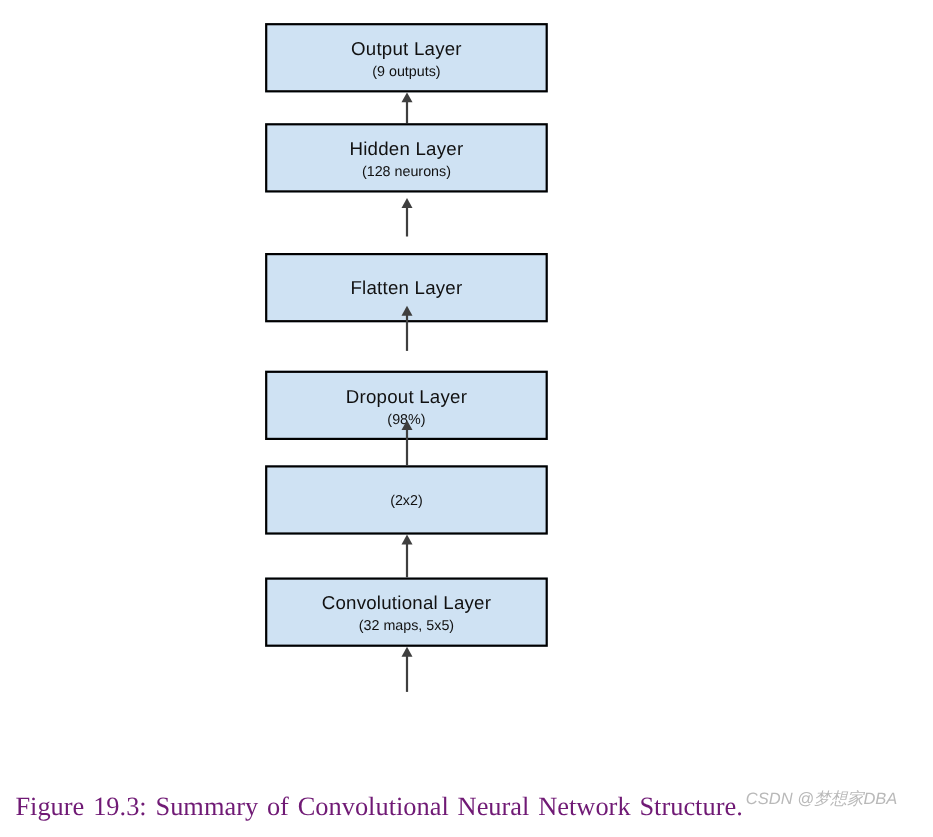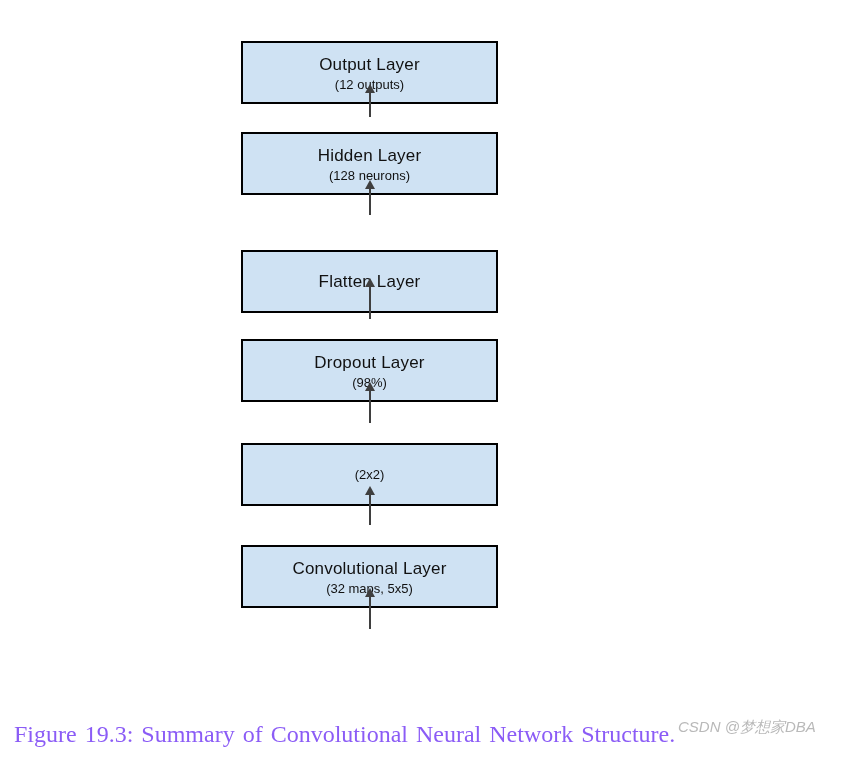--- a/index.html
+++ b/index.html
@@ -27,21 +27,20 @@
     width: 257px;
     height: 63px;
     background: var(--box-fill);
     border: 2px solid var(--box-border);
     display: flex;
     flex-direction: column;
     align-items: center;
     justify-content: center;
     text-align: left;
     color: var(--box-text);
-    margin-top: 20px;
   }
   .layer-title {
     font-size: 17px;
     line-height: 23px;
     letter-spacing: 0.2px;
   }
   .layer-subtitle {
     font-size: 13px;
     line-height: 17px;
   }
@@ -73,21 +72,21 @@
   }
 
   .caption {
     position: absolute;
     left: 14px;
     top: 719px;
     font-family: "Liberation Serif", "DejaVu Serif", serif;
     font-size: 24px;
     line-height: 30px;
     word-spacing: 2px;
-    color: #8b5cf6;
+    color: #701a75;
     white-space: nowrap;
   }
 
   .watermark {
     position: absolute;
     left: 678px;
     top: 717px;
     font-size: 15px;
     line-height: 19px;
     color: var(--watermark);
@@ -95,21 +94,21 @@
     font-style: italic;
   }
 </style>
 </head>
 <body>
 
 <div class="page">
 
   <div class="layer-box" style="top:21px">
     <div class="layer-title">Output Layer</div>
-    <div class="layer-subtitle">(12 outputs)</div>
+    <div class="layer-subtitle">(9 outputs)</div>
   </div>
 
   <div class="arrow" style="top:84px;height:33px">
     <div class="arrow-head"></div>
     <div class="arrow-shaft"></div>
   </div>
 
   <div class="layer-box" style="top:112px">
     <div class="layer-title">Hidden Layer</div>
     <div class="layer-subtitle">(128 neurons)</div>
@@ -123,21 +122,21 @@
   <div class="layer-box" style="top:230px">
     <div class="layer-title">Flatten Layer</div>
 
   </div>
 
   <div class="arrow" style="top:278px;height:41px">
     <div class="arrow-head"></div>
     <div class="arrow-shaft"></div>
   </div>
 
-  <div class="layer-box" style="top:319px">
+  <div class="layer-box" style="top:337px">
     <div class="layer-title">Dropout Layer</div>
     <div class="layer-subtitle">(98%)</div>
   </div>
 
   <div class="arrow" style="top:382px;height:41px">
     <div class="arrow-head"></div>
     <div class="arrow-shaft"></div>
   </div>
 
   <div class="layer-box" style="top:423px">

